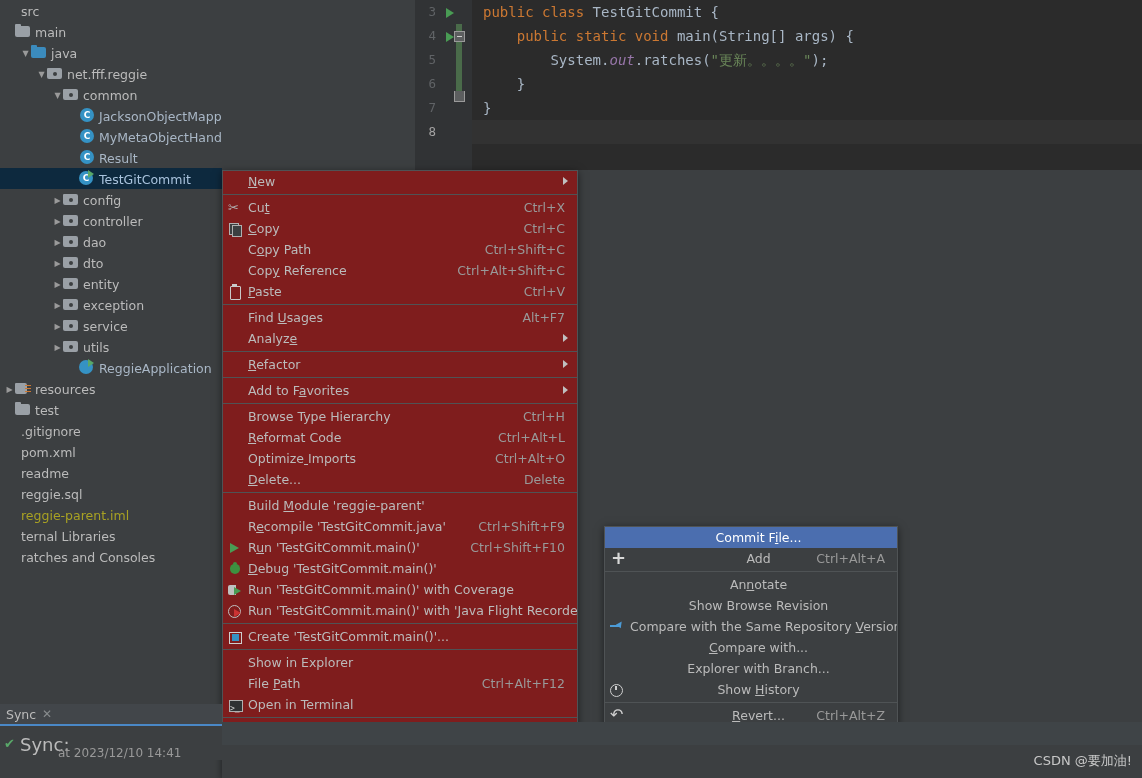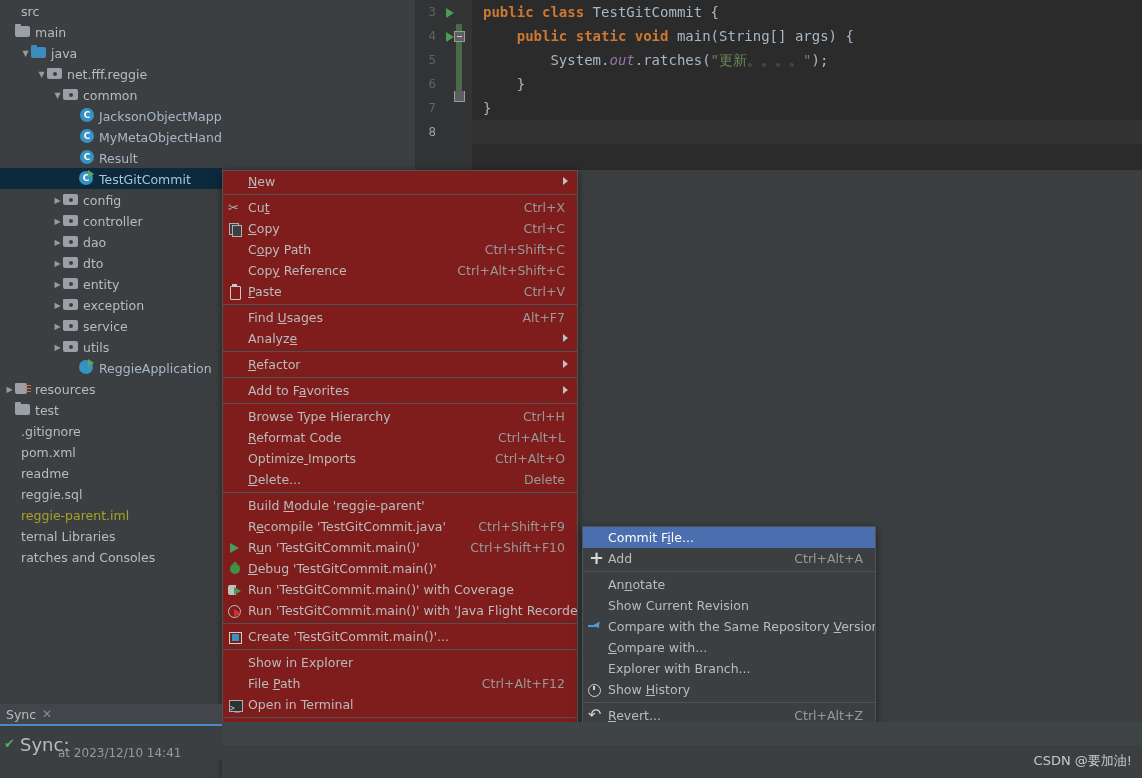--- a/index.html
+++ b/index.html
@@ -130,21 +130,21 @@
     width: 0; height: 0; border-left: 8px solid #499c54;
     border-top: 5px solid transparent; border-bottom: 5px solid transparent;
   }
   #codearea {
     position: absolute; left: 57px; top: 0; width: 670px; height: 170px;
     background: #2b2b2b;
     font-family: "DejaVu Sans Mono", "Liberation Mono", monospace;
     font-size: 14px;
   }
   .cline { height: 24px; line-height: 24px; white-space: pre; padding-left: 11px; }
-  .kw { color: #cc7832; font-weight: bold; }
+  .kw { color: #cc7832; }
   .pl { color: #a9b7c6; }
   .fld { color: #9876aa; font-style: italic; }
   .str { color: #6a8759; }
   .stat-divider {
     position:absolute; left:57px; top:0; width:1px; height:170px; background:#4b4b4b;
   }
   
   #foldcol {
     position: absolute; left: 41px; top: 24px; width: 6px; height: 74px;
     background: #4a6b4a;
@@ -233,26 +233,27 @@
   .ic-create::after{content:""; position:absolute; left:5px; top:5px; width:7px; height:7px;
       background:#3592c4;}
   .ic-term::before{content:""; position:absolute; left:2px; top:3px; width:12px; height:10px;
       border:1px solid #b0b0b0; background:#2f3133;}
   .ic-term::after{content:">_"; position:absolute; left:3px; top:1px; font-size:8px; color:#d0d0d0;
       font-family:"DejaVu Sans Mono",monospace;}
   .ic-sync::before{content:"\21BB"; position:absolute; left:1px; top:-3px; font-size:15px; color:#bcbcbc;}
 
   
   #git-submenu {
-    position: absolute; left: 582px; top: 526px;
+    position: absolute; left: 604px; top: 526px;
     width: 294px; height: 225px;
     background: #3c3f41;
     border: 1px solid #4f5355;
     overflow: hidden;
     box-shadow: 0 2px 8px rgba(0,0,0,0.5);
+    text-align: center;
   }
   .ic-add::before{content:"+"; position:absolute; left:2px; top:-4px; font-size:18px;
       color:#d8d8d8; font-weight:bold;}
   .ic-cmprepo::before{content:""; position:absolute; left:1px; top:6px; width:9px; height:2px;
       background:#4c9bd6;}
   .ic-cmprepo::after{content:""; position:absolute; left:8px; top:2px; width:0; height:0;
       border-bottom:6px solid #4c9bd6; border-left:3px solid transparent; border-right:3px solid transparent;
       transform:rotate(35deg);}
   .ic-history::before{content:""; position:absolute; left:1px; top:2px; width:11px; height:11px;
       border:1.5px solid #cfcfcf; border-radius:50%;}
@@ -399,21 +400,21 @@
       <div class="mi"><span>Local <span class="acc">H</span>istory</span><span class="submenu-arrow"></span></div>
       <div class="mi hl"><span><span class="acc">G</span>it</span><span class="submenu-arrow"></span></div>
       <div class="mi"><span class="mi-ico ic-sync"></span><span>Synchronize 'TestGitCommit.java'</span></div>
     </div>
 
   <div id="git-submenu">
       <div class="mi hl"><span>Commit F<span class="acc">i</span>le...</span></div>
       <div class="mi"><span class="mi-ico ic-add"></span><span>Add</span><span class="short">Ctrl+Alt+A</span></div>
       <div class="msep"></div>
       <div class="mi"><span>An<span class="acc">n</span>otate</span></div>
-      <div class="mi"><span>Show Current Revision</span></div>
+      <div class="mi"><span>Show Browse Revision</span></div>
       <div class="mi"><span class="mi-ico ic-cmprepo"></span><span>Compare with the Same Repository <span class="acc">V</span>ersion</span></div>
       <div class="mi"><span><span class="acc">C</span>ompare with...</span></div>
       <div class="mi"><span>Explorer with Branch...</span></div>
       <div class="mi"><span class="mi-ico ic-history"></span><span>Show <span class="acc">H</span>istory</span></div>
       <div class="msep"></div>
       <div class="mi"><span class="mi-ico ic-revert"></span><span><span class="acc">R</span>evert...</span><span class="short">Ctrl+Alt+Z</span></div>
       <div class="msep"></div>
       <div class="mi"><span><span class="acc">R</span>epository</span><span class="submenu-arrow"></span></div>
     </div>
 

